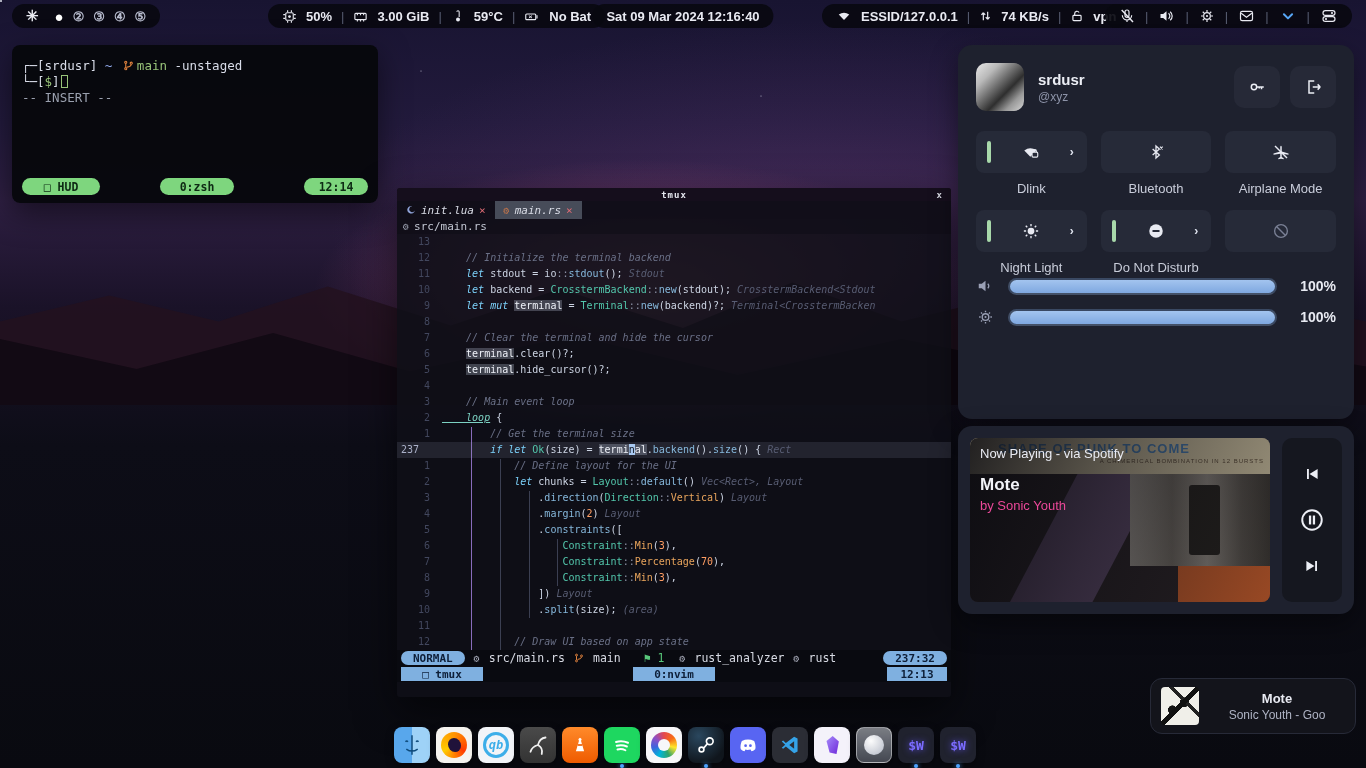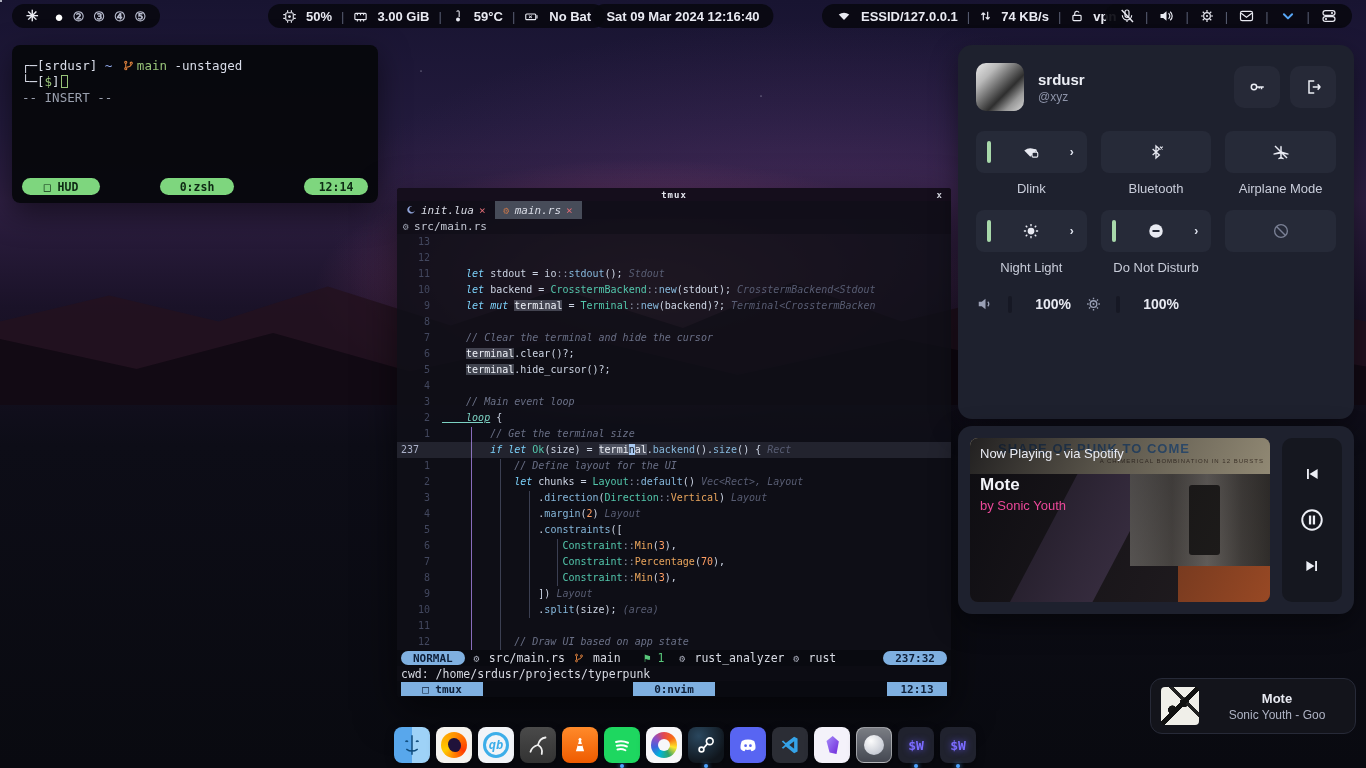--- a/index.html
+++ b/index.html
@@ -107,21 +107,21 @@
   .ubtns { margin-left:auto; display:flex; gap:10px; }
   .ubtn { width:46px; height:42px; border-radius:10px; background:#262937; display:flex; align-items:center; justify-content:center; cursor:pointer; }
 
   #toggles { margin-top:20px; display:grid; grid-template-columns:repeat(3,1fr); column-gap:14px; row-gap:14px; }
   .tcell { display:flex; flex-direction:column; align-items:center; }
   .tbtn { width:100%; height:42px; border-radius:8px; background:#262a38; display:flex; align-items:center; justify-content:center; gap:10px; cursor:pointer; position:relative; }
   .tbtn .bar { position:absolute; left:11px; width:4px; height:22px; border-radius:2px; background:#a8d8aa; }
   .tbtn .chev { position:absolute; right:13px; color:#dfe3ee; font-size:12px; font-weight:700; }
   .tlabel { margin-top:8px; font-size:13px; color:#c9cdda; height:15px; }
 
-  #sliders { margin-top:20px; display:flex; flex-direction:row; gap:13px; }
+  #sliders { margin-top:2px; display:flex; flex-direction:column; gap:13px; }
   .srow { display:flex; align-items:center; gap:13px; }
   .track { flex:1; height:17px; border-radius:9px; background:linear-gradient(180deg,#a3c4ef,#7fa8e0); border:2px solid rgba(18,20,30,.65); cursor:pointer; }
   .spct { width:46px; text-align:right; font-size:14px; font-weight:700; color:#e8eaf2; }
 
   #card2 { left:958px; top:426px; width:396px; height:188px; padding:12px; display:flex; gap:12px; }
   #art { position:relative; width:300px; height:164px; border-radius:8px; overflow:hidden; background:#2a2326; }
   #art .banner { position:absolute; left:0; right:0; top:0; height:36px; background:#cfc3a2; padding:3px 6px 0 28px; }
   #art .banner .b1 { color:#4a7fb5; font-weight:700; font-size:13px; letter-spacing:1px; white-space:nowrap; }
   #art .banner .b2 { color:#5a4a38; font-size:6px; letter-spacing:1px; text-align:right; margin-top:2px; }
   #art .wedge { position:absolute; left:40px; top:36px; width:150px; height:128px; background:#6a5378; clip-path:polygon(45% 0,100% 0,55% 100%,0 100%); opacity:.85; }
@@ -301,21 +301,21 @@
     <span class="gear">⚙</span>
     <span>src/main.rs</span>
   </div>
   <div id="code">
     <div class="guide" style="left:74px; top:193px; height:223px; background:rgba(157,124,216,.85);"></div>
     <div class="guide" style="left:103px; top:225px; height:191px; background:#3b3f52;"></div>
     <div class="guide" style="left:132px; top:257px; height:127px; background:#3b3f52;"></div>
     <div class="guide" style="left:160px; top:305px; height:47px; background:#3b3f52;"></div>
     <div id="code-lines">
         <div class="cl"><span class="ln">13</span><span class="ct"></span></div>
-        <div class="cl"><span class="ln">12</span></div>
+        <div class="cl"><span class="ln">12</span><span class="ct"><span class="c">    // Initialize the terminal backend</span></span></div>
         <div class="cl"><span class="ln">11</span><span class="ct"><span class="k">    let</span><span class="p"> stdout = io</span><span class="g">::</span><span class="f">stdout</span><span class="p">(); </span><span class="h">Stdout</span></span></div>
         <div class="cl"><span class="ln">10</span><span class="ct"><span class="k">    let</span><span class="p"> backend = </span><span class="t2">CrosstermBackend</span><span class="g">::</span><span class="f">new</span><span class="p">(stdout); </span><span class="h">CrosstermBackend&lt;Stdout</span></span></div>
         <div class="cl"><span class="ln">9</span><span class="ct"><span class="k">    let</span><span class="k"> mut</span><span class="p"> </span><span class="s">terminal</span><span class="p"> = </span><span class="t2">Terminal</span><span class="g">::</span><span class="f">new</span><span class="p">(backend)?; </span><span class="h">Terminal&lt;CrosstermBacken</span></span></div>
         <div class="cl"><span class="ln">8</span><span class="ct"></span></div>
         <div class="cl"><span class="ln">7</span><span class="ct"><span class="c">    // Clear the terminal and hide the cursor</span></span></div>
         <div class="cl"><span class="ln">6</span><span class="ct"><span class="p">    </span><span class="s">terminal</span><span class="p">.clear()?;</span></span></div>
         <div class="cl"><span class="ln">5</span><span class="ct"><span class="p">    </span><span class="s">terminal</span><span class="p">.hide_cursor()?;</span></span></div>
         <div class="cl"><span class="ln">4</span><span class="ct"></span></div>
         <div class="cl"><span class="ln">3</span><span class="ct"><span class="c">    // Main event loop</span></span></div>
         <div class="cl"><span class="ln">2</span><span class="ct"><span class="ku">    loop</span><span class="p"> {</span></span></div>
@@ -346,21 +346,20 @@
         <path d="M6 7.5v9M18 9.5q0 5-9.5 6"></path>
       </svg>
     <span>main</span>
     <span class="flag" style="margin-left:14px;">⚑ <span>1</span></span>
     <span class="gear" style="margin-left:6px;">⚙</span>
     <span>rust_analyzer</span>
     <span class="gear">⚙</span>
     <span>rust</span>
     <span class="bpill right">237:32</span>
   </div>
-  <div class="e-cwd">cwd: /home/srdusr/projects/typerpunk</div>
   <div class="e-tmux">
     <span class="bpill2" style="left:4px; width:82px;">□ tmux</span>
     <span class="bpill2" style="left:50%; transform:translateX(-50%); width:82px;">0:nvim</span>
     <span class="bpill2" style="right:4px; width:60px;">12:13</span>
   </div>
 </div>
 
 <div class="card" id="card1">
   <div class="urow">
     <div class="avatar"></div>

